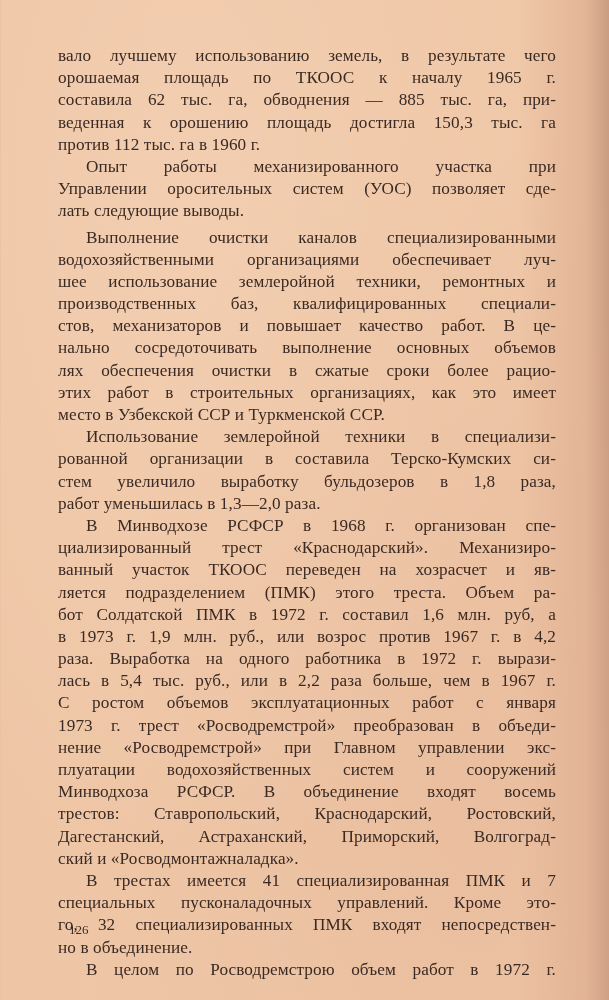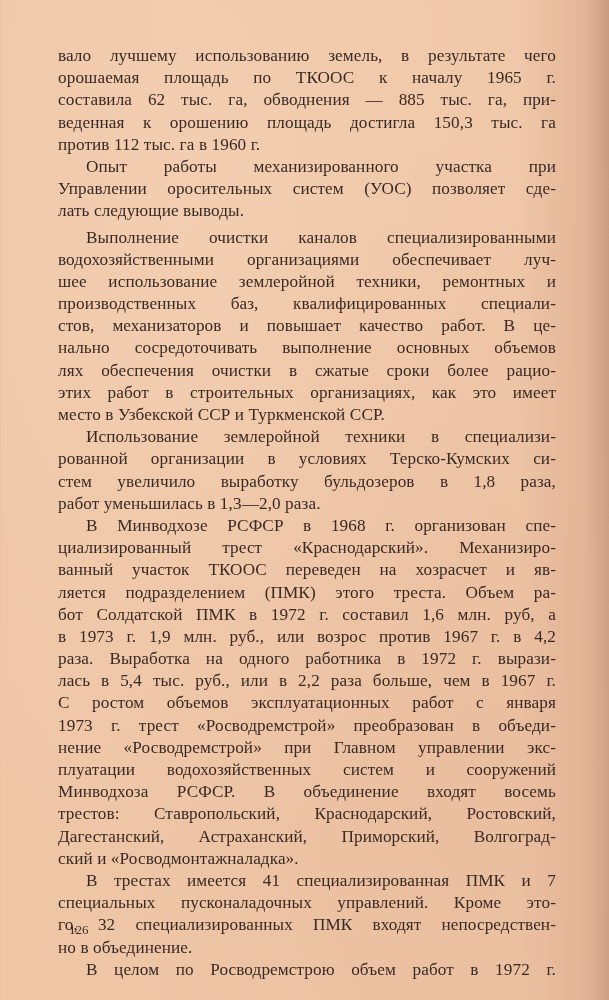--- a/index.html
+++ b/index.html
@@ -88,21 +88,21 @@
       <span class="line">производственных баз, квалифицированных специали-</span>
       <span class="line">стов, механизаторов и повышает качество работ. В це-</span>
       <span class="line">нально сосредоточивать выполнение основных объемов</span>
       <span class="line">лях обеспечения очистки в сжатые сроки более рацио-</span>
       <span class="line">этих работ в строительных организациях, как это имеет</span>
       <span class="line last">место в Узбекской ССР и Туркменской ССР.</span>
     </div>
 
     <div>
       <span class="line indent">Использование землеройной техники в специализи-</span>
-      <span class="line">рованной организации в условиях Терско-Кумских си-</span>
+      <span class="line">рованной организации в составила Терско-Кумских си-</span>
       <span class="line">стем увеличило выработку бульдозеров в 1,8 раза,</span>
       <span class="line last">работ уменьшилась в 1,3—2,0 раза.</span>
     </div>
 
     <div>
       <span class="line indent">В Минводхозе РСФСР в 1968 г. организован спе-</span>
       <span class="line">циализированный трест «Краснодарский». Механизиро-</span>
       <span class="line">ванный участок ТКООС переведен на хозрасчет и яв-</span>
       <span class="line">ляется подразделением (ПМК) этого треста. Объем ра-</span>
       <span class="line">бот Солдатской ПМК в 1972 г. составил 1,6 млн. руб, а</span>

